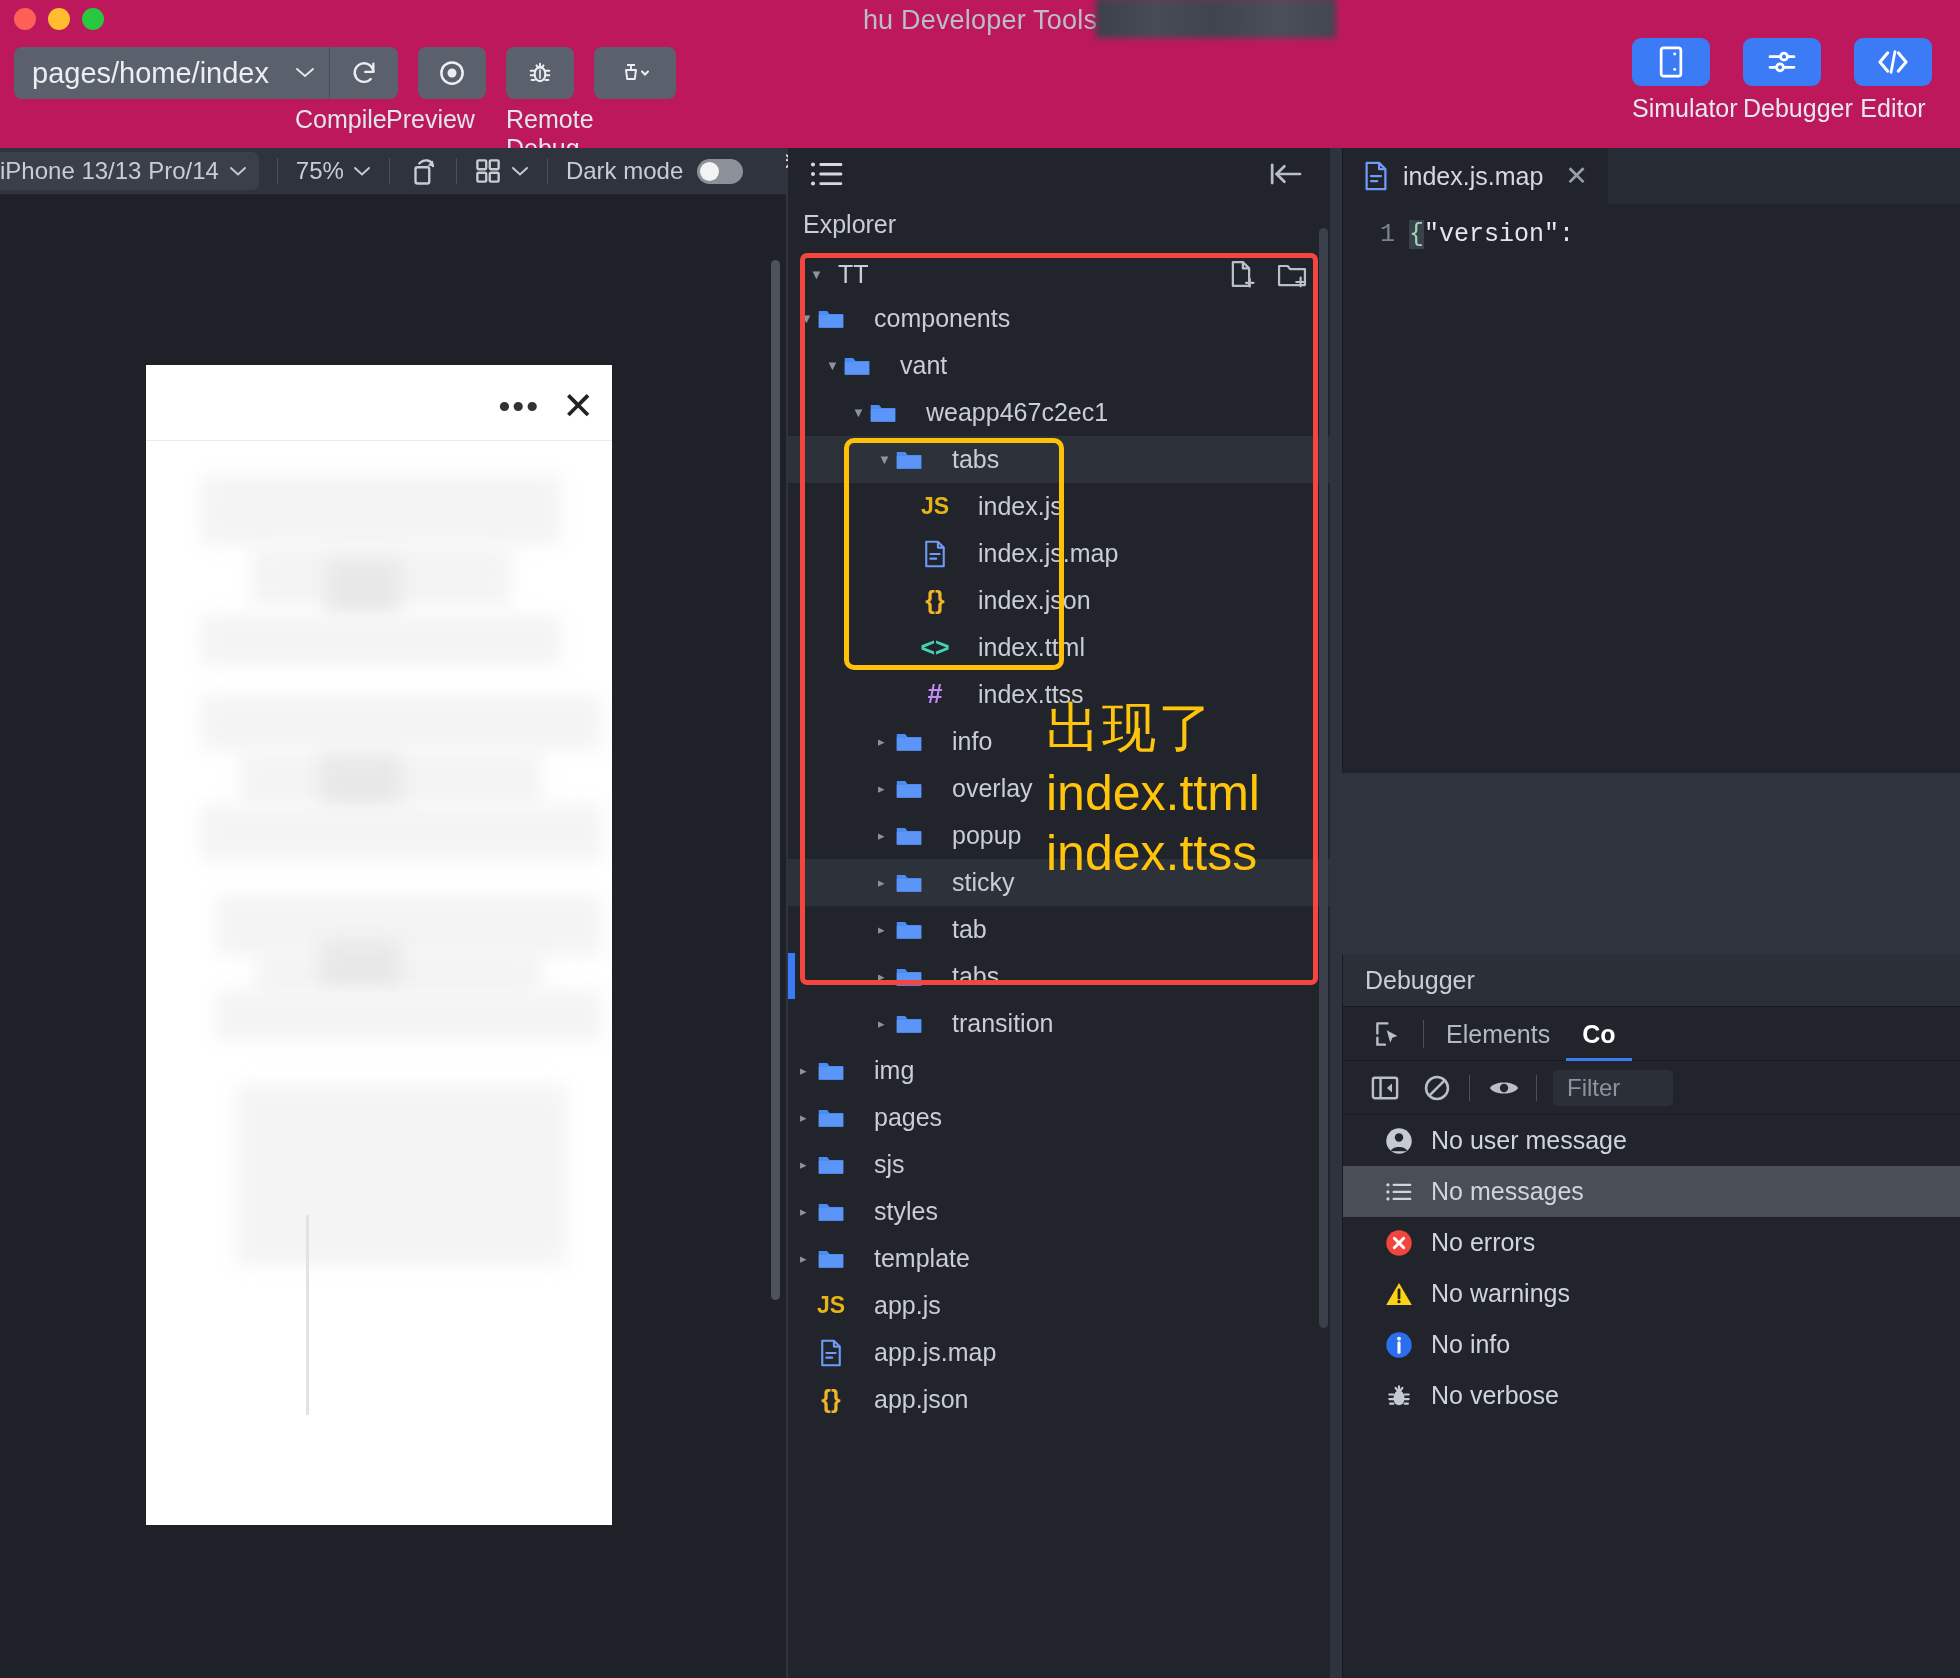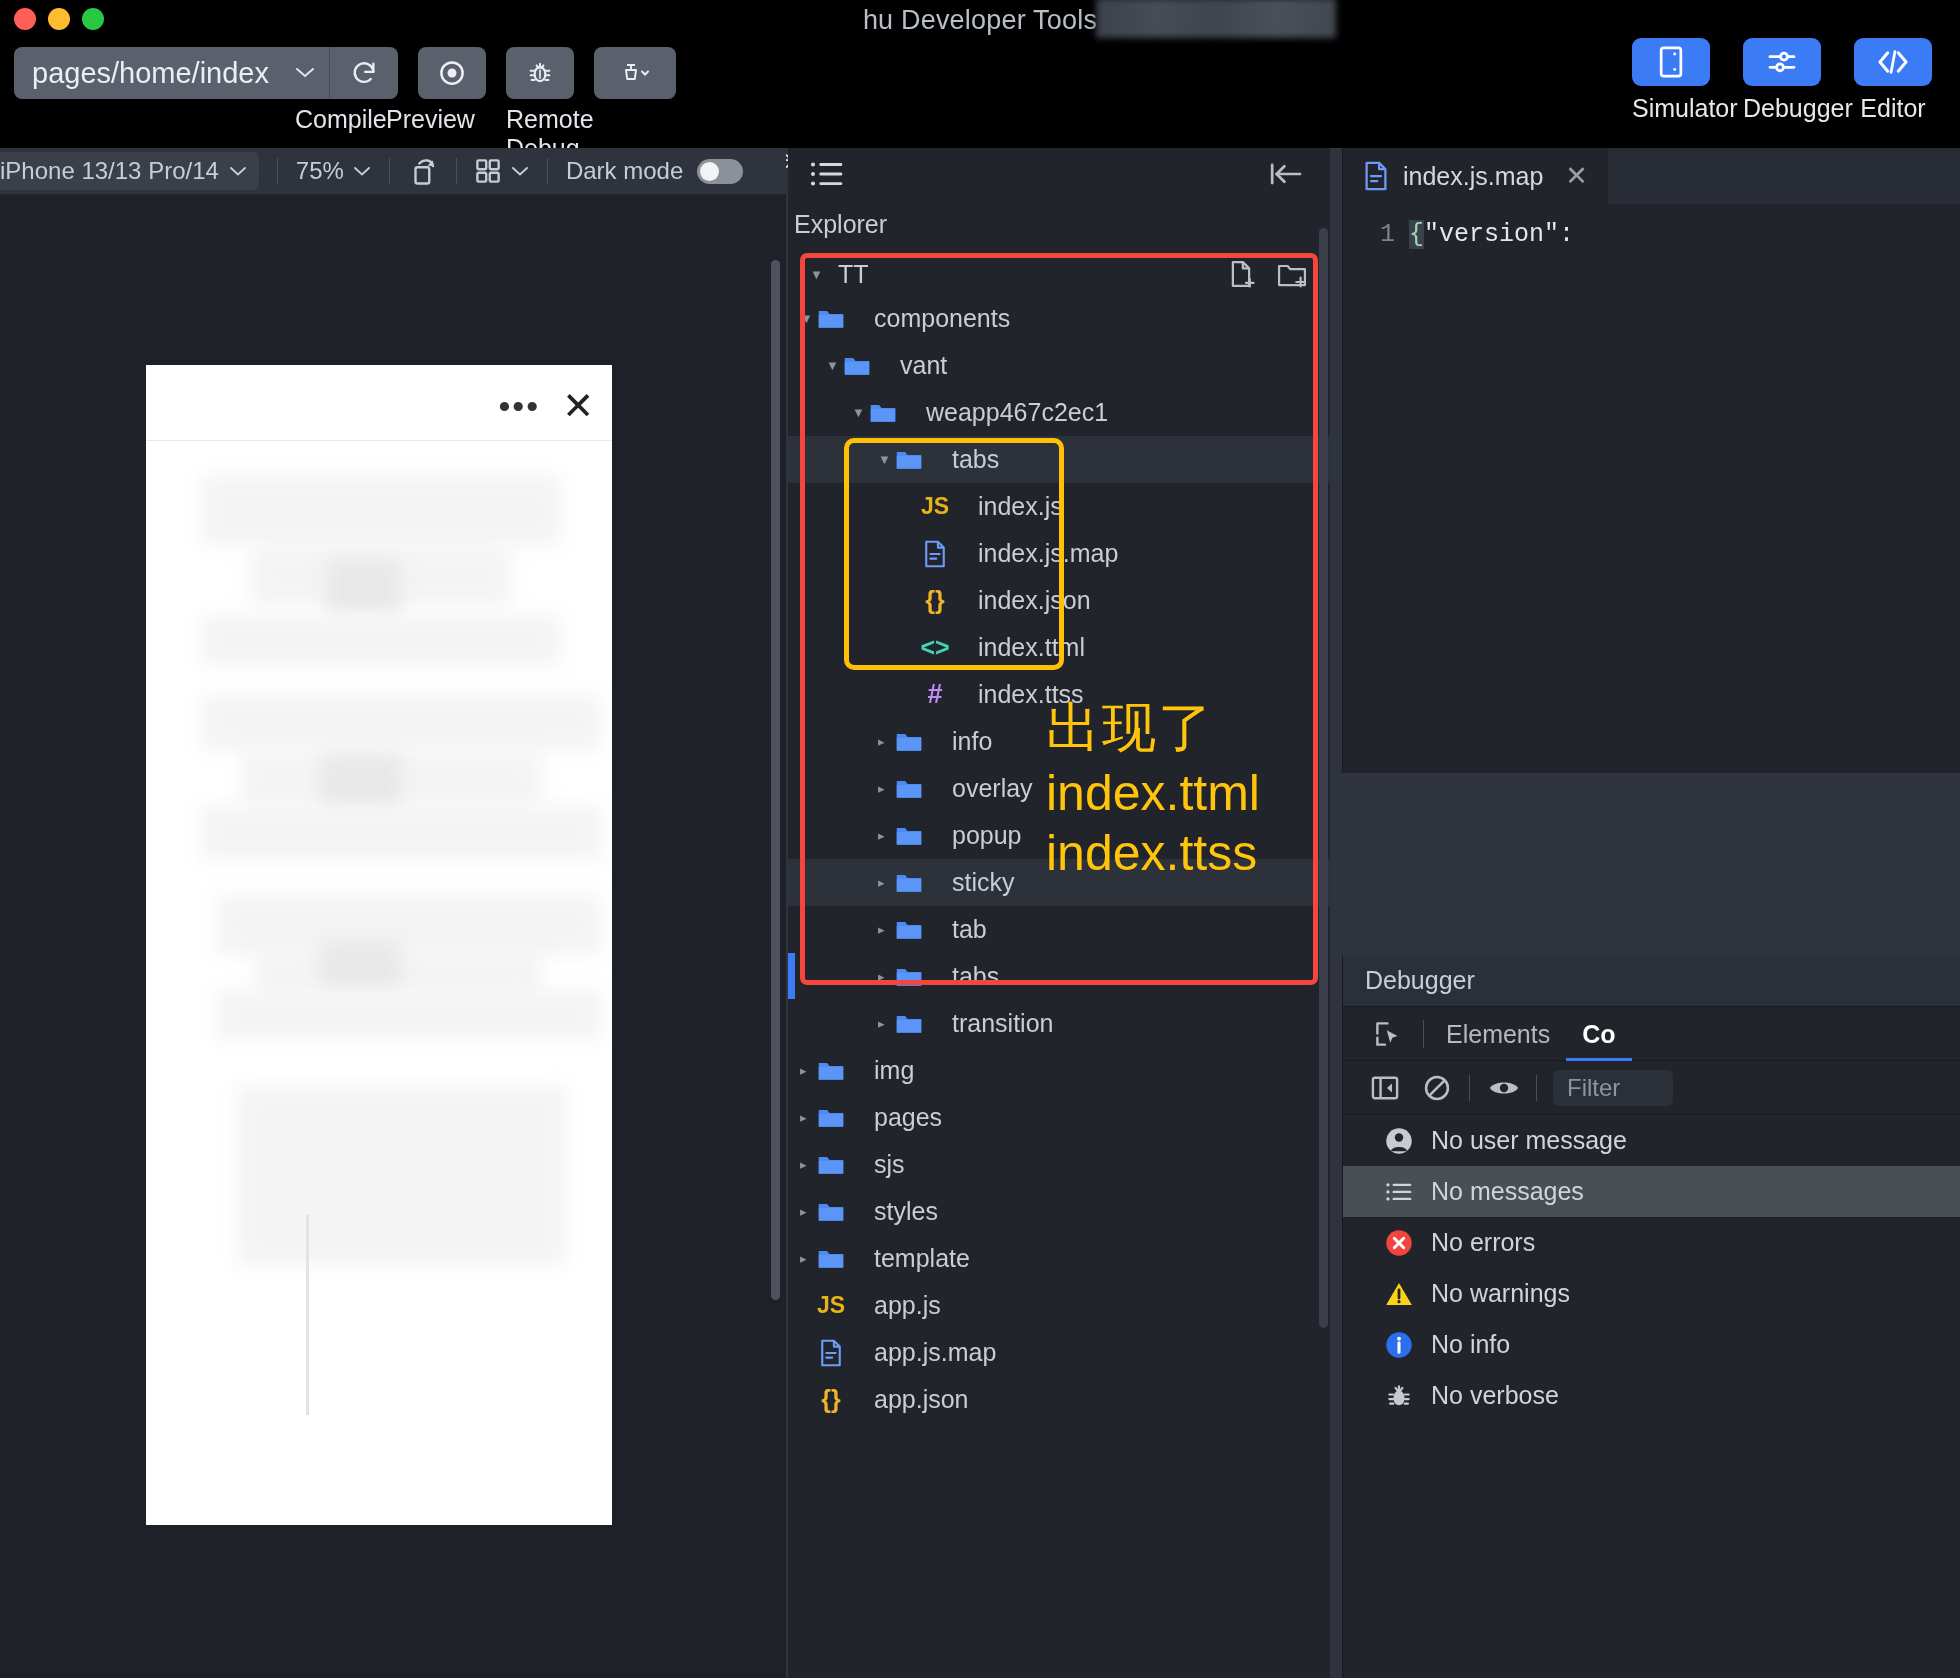--- a/index.html
+++ b/index.html
@@ -8,21 +8,21 @@
     background: #2f333d;
     font-family: "Liberation Sans", "DejaVu Sans", sans-serif;
     overflow: hidden;
     color: #d7dae0;
   }
   .app { position: relative; width: 1960px; height: 1678px; }
 
   
   .titlebar {
     position: absolute; left: 0; top: 0; width: 1960px; height: 148px;
-    background: #000000;
+    background: #be185d;
   }
   .traffic { position: absolute; left: 14px; top: 8px; display: flex; gap: 12px; }
   .dot { width: 22px; height: 22px; border-radius: 50%; }
   .dot.red { background: #ff5f57; }
   .dot.yellow { background: #febc2e; }
   .dot.green { background: #28c840; }
 
   .win-title {
     position: absolute; left: 0; top: 0; width: 1960px; height: 40px;
     text-align: center; font-size: 27px; color: #b9bec7; line-height: 40px;
@@ -120,21 +120,21 @@
 
   
   .explorer {
     position: absolute; left: 788px; top: 148px; width: 542px; height: 1530px;
     background: #21242b;
   }
   .exp-topbar {
     height: 52px; display: flex; align-items: center; justify-content: space-between;
     padding: 0 26px 0 22px;
   }
-  .exp-title { padding: 10px 0 14px 6px; font-size: 25px; color: #c9cdd4; }
+  .exp-title { padding: 10px 0 14px 15px; font-size: 25px; color: #c9cdd4; }
   .exp-root {
     display: flex; align-items: center; justify-content: space-between;
     padding: 0 22px 0 22px; height: 42px;
   }
   .exp-root-left { display: flex; align-items: center; gap: 12px; font-size: 25px; color: #c9cdd4; }
   .exp-root-actions { display: flex; gap: 20px; }
 
   .tree { position: relative; }
   .row {
     display: flex; align-items: center; height: 47px; font-size: 25px;

